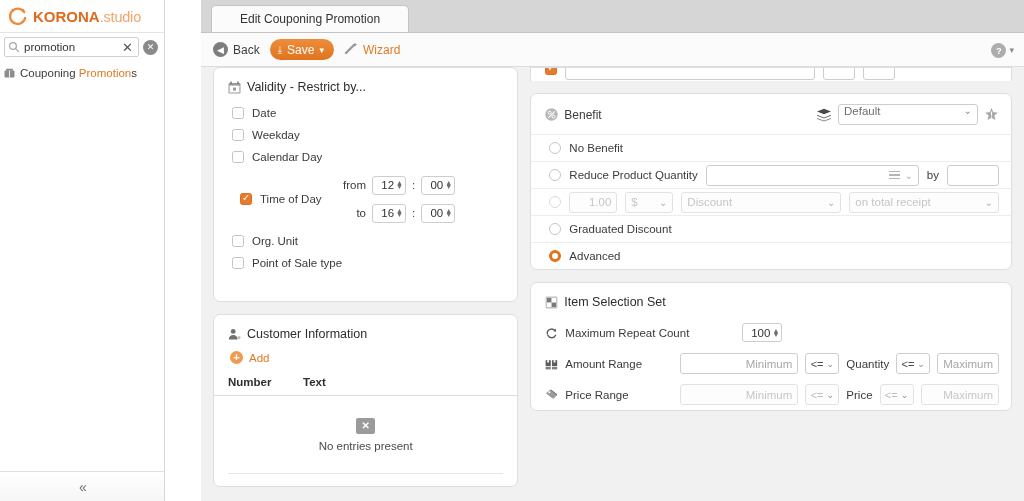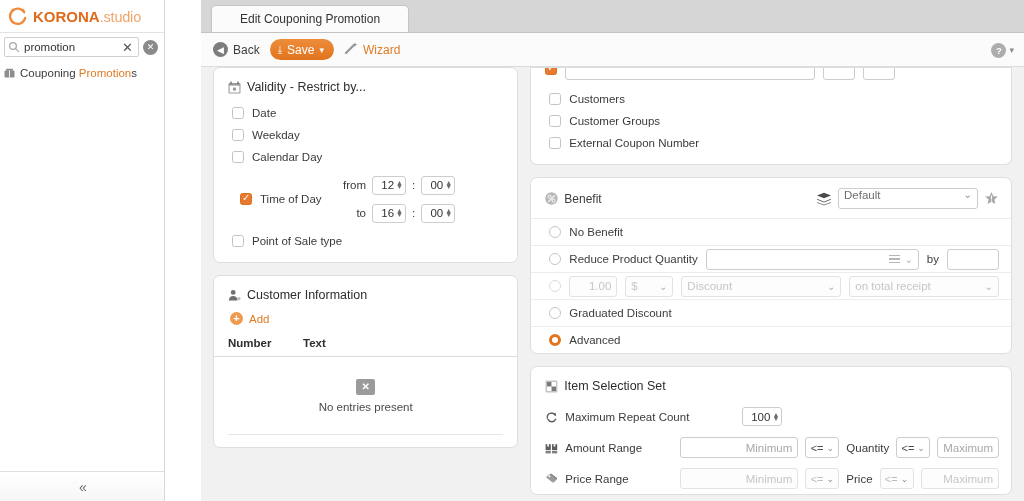--- a/index.html
+++ b/index.html
@@ -404,21 +404,25 @@
                   <span>00</span>
                   <span class="arrows">
                       <span>▲</span>
                       <span>▼</span>
                     </span>
                 </span>
               </div>
             </div>
           </div>
 
-          <div class="opt-row" style="margin-bottom:10px">
+          <div class="opt-row">
+            <span class="cb"></span>
+            <span class="lbl">Org. Unit</span>
+          </div>
+          <div class="opt-row" style="margin-bottom:27px">
             <span class="cb"></span>
             <span class="lbl">Point of Sale type</span>
           </div>
         </div>
 
         <div class="card">
           <div class="card-title">
             <span class="ic">
               <svg viewBox="0 0 13 13" width="13" height="13">
                 <circle cx="5.2" cy="3.4" r="2.4" fill="#6f6f6f"></circle>
@@ -449,34 +453,20 @@
 
       <div class="col col-right">
 
         <div class="card-clip">
           <div class="clip-top">
             <div class="clip-inner">
               <span class="cb on"></span>
               <span class="clip-input" style="width:250px"></span>
               <span class="clip-input" style="width:32px"></span>
               <span class="clip-input" style="width:32px"></span>
-            </div>
-          </div>
-          <div class="card-body-cut">
-            <div class="opt-row">
-              <span class="cb"></span>
-              <span class="lbl">Customers</span>
-            </div>
-            <div class="opt-row">
-              <span class="cb"></span>
-              <span class="lbl">Customer Groups</span>
-            </div>
-            <div class="opt-row">
-              <span class="cb"></span>
-              <span class="lbl">External Coupon Number</span>
             </div>
           </div>
         </div>
 
         <div class="card">
           <div class="benefit-head">
             <span class="ic" style="width:13px;height:13px">
               <svg viewBox="0 0 13 13" width="13" height="13">
                 <circle cx="6.5" cy="6.5" r="6.2" fill="#b8b8b8"></circle>
                 <circle cx="4.6" cy="4.6" r="1.5" fill="none" stroke="#fff" stroke-width="1"></circle>

